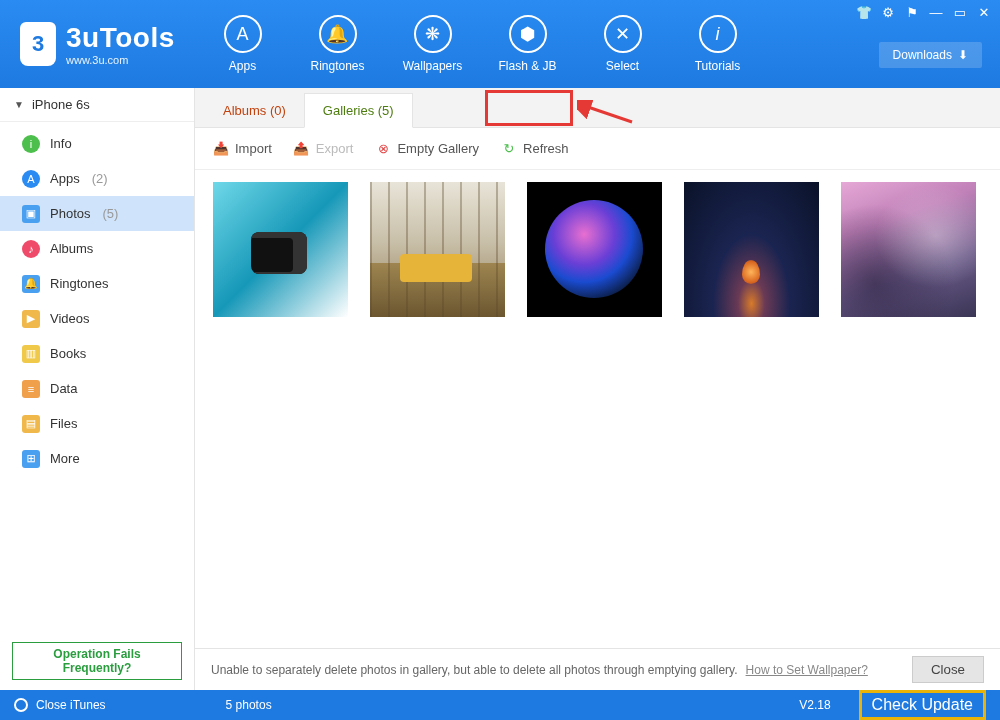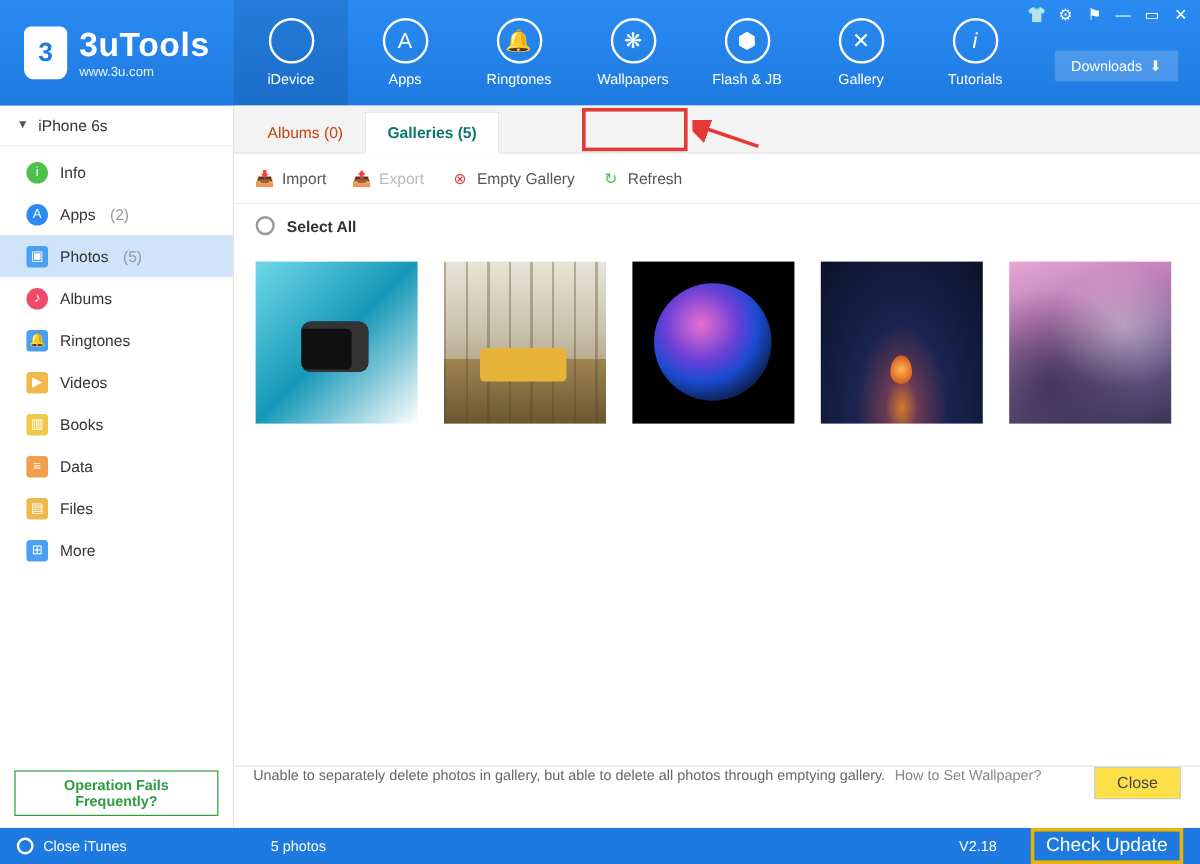--- a/index.html
+++ b/index.html
@@ -24,34 +24,34 @@
 .device-sel .chev{margin-right:8px;font-size:10px;color:#555}
 .sb-list{flex:1;padding-top:4px}
 .sb-item{height:35px;display:flex;align-items:center;padding-left:22px;cursor:pointer;font-size:13px;gap:10px}
 .sb-item.active{background:#cfe3fb}
 .sb-item .ic{width:18px;height:18px;border-radius:3px;display:flex;align-items:center;justify-content:center;color:#fff;font-size:11px;flex-shrink:0}
 .sb-item .cnt{color:#999;margin-left:2px}
 .op-fail{margin:0 12px 10px;border:1px solid #2a9d3f;color:#2a9d3f;padding:4px 6px;font-size:12px;font-weight:bold;cursor:pointer;text-align:center}
 .main{flex:1;display:flex;flex-direction:column;min-width:0}
 .tabs{height:40px;background:#f3f3f3;display:flex;align-items:flex-end;padding-left:10px;border-bottom:1px solid #e4e4e4;position:relative}
 .tab{padding:9px 18px;font-size:13px;color:#c2410c;cursor:pointer;background:transparent}
-.tab.active{background:#fff;color:#0f766e;font-weight:bold;border:1px solid #e4e4e4;border-bottom:1px solid #fff;margin-bottom:-1px}
+.tab.active{background:#fff;color:#4d7c0f;font-weight:normal;border:1px solid #e4e4e4;border-bottom:1px solid #fff;margin-bottom:-1px}
 .highlight-box{position:absolute;border:3px solid #e53935;top:2px;left:290px;width:88px;height:36px;pointer-events:none}
 .arrow-annot{position:absolute;left:382px;top:12px;pointer-events:none}
 .toolbar{height:42px;display:flex;align-items:center;padding-left:18px;gap:22px;border-bottom:1px solid #eee}
 .tbtn{display:flex;align-items:center;gap:6px;font-size:13px;cursor:pointer;color:#555}
 .tbtn.disabled{color:#bbb;cursor:default}
 .tbtn .ti{width:16px;height:16px;display:flex;align-items:center;justify-content:center}
 .selectall{height:36px;display:flex;align-items:center;padding-left:18px;gap:10px;font-size:13px;font-weight:bold}
 .radio{width:16px;height:16px;border:2px solid #999;border-radius:50%}
 .gallery{flex:1;padding:12px 18px;display:flex;gap:22px;overflow:auto}
 .thumb{width:135px;height:135px;background:#222;flex-shrink:0;cursor:pointer;display:flex;align-items:center;justify-content:center;overflow:hidden;position:relative}
-.info-strip{height:52px;border-top:1px solid #e4e4e4;display:flex;align-items:flex-start;padding:0 16px;font-size:12px;color:#666;gap:8px}
-.info-strip a{color:#888;cursor:pointer}
-.close-btn{margin-left:auto;border:1px solid #ccc;padding:5px 18px;cursor:pointer;color:#444;background:#fde047}
+.info-strip{height:42px;border-top:1px solid #e4e4e4;display:flex;align-items:center;padding:0 16px;font-size:12px;color:#666;gap:8px}
+.info-strip a{color:#888;text-decoration:underline;cursor:pointer}
+.close-btn{margin-left:auto;border:1px solid #ccc;padding:5px 18px;cursor:pointer;color:#444;background:#e5e5e5}
 .footer{height:30px;background:#1e7ae0;color:#fff;display:flex;align-items:center;padding:0 14px;font-size:12px}
 .footer .circ{width:14px;height:14px;border:2px solid #fff;border-radius:50%;margin-right:8px}
 .footer .mid{margin-left:120px}
 .footer .ver{margin-left:auto;margin-right:28px}
 .check-upd{border:3px solid #eab308;padding:3px 10px;cursor:pointer;font-size:16px}
 
 .th1{background:linear-gradient(135deg,#6fd8e8 0%,#1698b8 50%,#fff 100%)}
 .th1::after{content:"";position:absolute;width:56px;height:42px;background:#111;border-radius:8px;left:38px;top:50px;box-shadow:inset -10px 2px 0 4px #333}
 .th2{background:linear-gradient(180deg,#e8e4d8 0%,#c8bfa8 45%,#8f7a55 100%)}
 .th2::before{content:"";position:absolute;inset:0;background:repeating-linear-gradient(90deg,rgba(90,70,40,.35) 0 2px,transparent 2px 18px),linear-gradient(180deg,transparent 60%,#9e8550 60%,#6b5630 100%)}
@@ -68,43 +68,39 @@
 
 <div class="header">
   <div class="logo-area">
     <div class="logo-badge">3</div>
     <div class="logo-text">
       <div class="t">3uTools</div>
       <div class="s">www.3u.com</div>
     </div>
   </div>
   <div class="nav">
-    <div class="nav-item active">
-      <div class="nav-icon"></div>
-      <span>iDevice</span>
-    </div>
     <div class="nav-item">
       <div class="nav-icon">A</div>
       <span>Apps</span>
     </div>
     <div class="nav-item">
       <div class="nav-icon">🔔</div>
       <span>Ringtones</span>
     </div>
     <div class="nav-item">
       <div class="nav-icon">❋</div>
       <span>Wallpapers</span>
     </div>
     <div class="nav-item">
       <div class="nav-icon">⬢</div>
       <span>Flash &amp; JB</span>
     </div>
     <div class="nav-item">
       <div class="nav-icon">✕</div>
-      <span>Gallery</span>
+      <span>Select</span>
     </div>
     <div class="nav-item">
       <div class="nav-icon">
           <i>i</i>
         </div>
       <span>Tutorials</span>
     </div>
   </div>
   <div class="win-controls">
     <span>👕</span>
@@ -198,24 +194,20 @@
         </div>
       <div class="tbtn">
           <span class="ti" style="color:#e04040">⊗</span>
           <span>Empty Gallery</span>
         </div>
       <div class="tbtn">
           <span class="ti" style="color:#4cbf4c">↻</span>
           <span>Refresh</span>
         </div>
     </div>
-    <div class="selectall">
-      <span class="radio"></span>
-      <span>Select All</span>
-    </div>
     <div class="gallery">
       <div class="thumb th1"></div>
       <div class="thumb th2"></div>
       <div class="thumb th3"></div>
       <div class="thumb th4"></div>
       <div class="thumb th5"></div>
     </div>
     <div class="info-strip">
       <span>Unable to separately delete photos in gallery, but able to delete all photos through emptying gallery.</span>
       <a>How to Set Wallpaper?</a>

